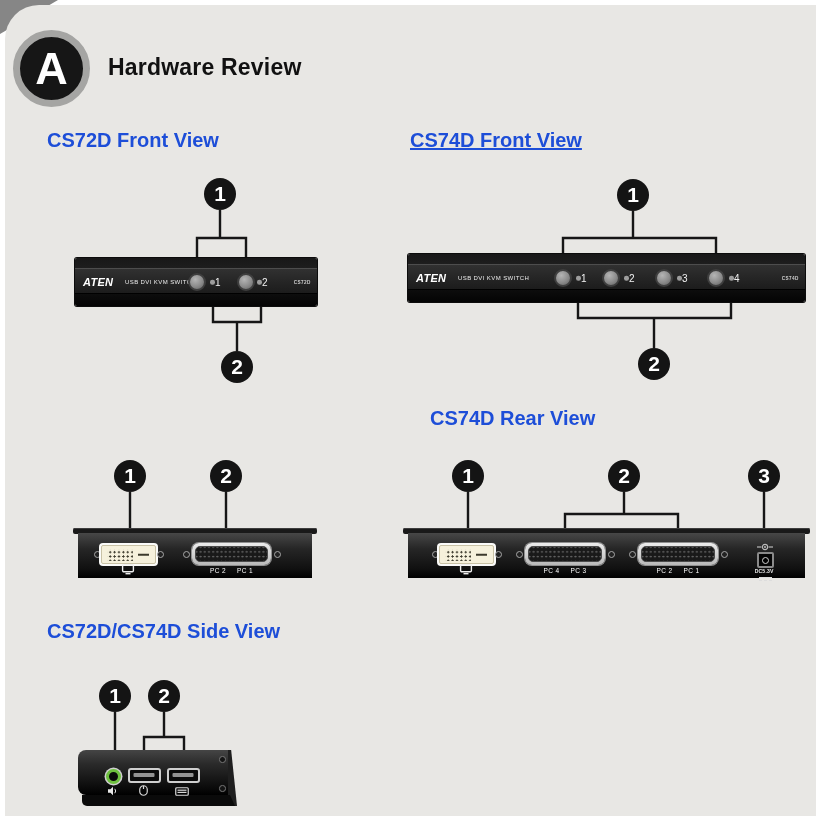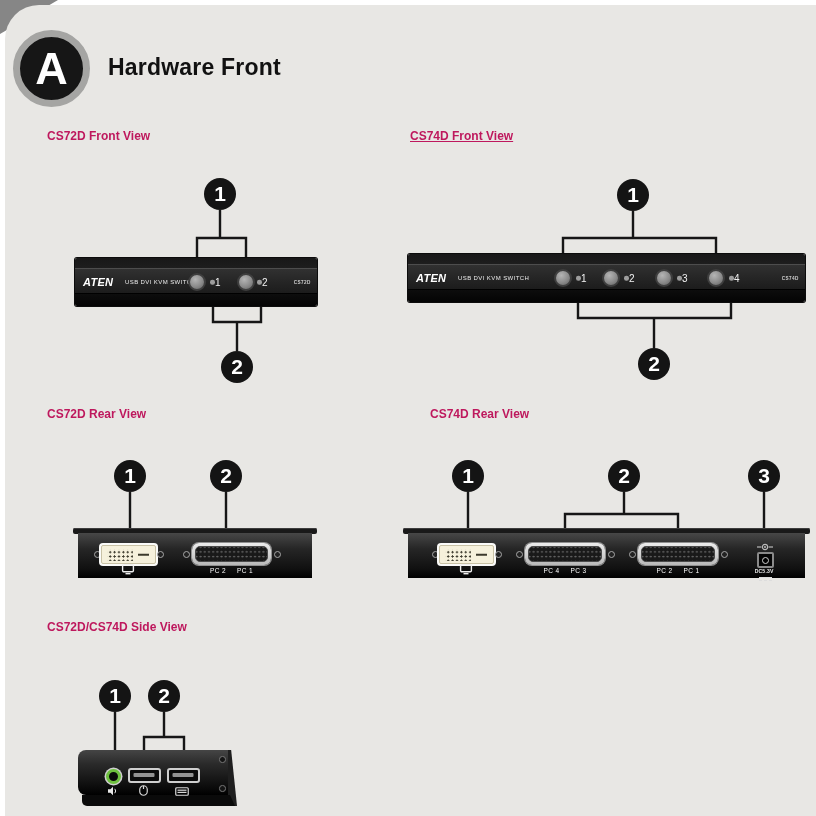--- a/index.html
+++ b/index.html
@@ -14,21 +14,21 @@
     clip-path:polygon(0 0,100% 0,0 100%);}
   .content{left:5px;top:5px;right:0;bottom:0;background:#e8e7e4;border-top-left-radius:34px;}
 
   
   .badge{left:13px;top:30px;width:77px;height:77px;border-radius:50%;
     background:#161616;border:7px solid #a5a5a3;box-sizing:border-box;
     display:flex;align-items:center;justify-content:center;}
   .badge span{color:#fff;font-size:45px;font-weight:800;line-height:1;}
   .page-title{left:108px;top:54px;font-size:23px;font-weight:800;color:#111;letter-spacing:0.2px;}
 
-  .section-heading{font-size:12px;font-weight:700;color:#be185d;}
+  .section-heading{font-size:20px;font-weight:700;color:#1d4ed8;}
 
   
   .callout{width:32px;height:32px;border-radius:50%;background:#141414;color:#fff;
     display:flex;align-items:center;justify-content:center;
     font-size:21px;font-weight:700;}
   .lines-overlay{left:0;top:0;width:816px;height:816px;pointer-events:none;}
 
   
   .front-panel{height:48px;border-radius:2px;
     background:linear-gradient(180deg,#181818,#1f1f1f 25%,#121212 60%,#040404);
@@ -99,25 +99,24 @@
 <body>
 
 <div class="page">
 
   <div class="abs corner-wedge"></div>
   <div class="abs content"></div>
 
   <div class="abs badge">
     <span>A</span>
   </div>
-  <div class="abs page-title">Hardware Front</div>
+  <div class="abs page-title">Hardware Review</div>
 
   <div class="abs section-heading" style="left:47px;top:129px;">CS72D Front View</div>
   <div class="abs section-heading" style="left:410px;top:129px;text-decoration:underline;">CS74D Front View</div>
-  <div class="abs section-heading" style="left:47px;top:407px;">CS72D Rear View</div>
   <div class="abs section-heading" style="left:430px;top:407px;">CS74D Rear View</div>
   <div class="abs section-heading" style="left:47px;top:620px;">CS72D/CS74D Side View</div>
 
   <svg class="abs lines-overlay" viewBox="0 0 816 816">
     <g stroke="#161616" stroke-width="2.4" fill="none">
       <path d="M220,210 L220,238 M197,258 L197,238 L246,238 L246,258"></path>
       <path d="M213,306 L213,322 L261,322 L261,306 M237,322 L237,351"></path>
       <path d="M633,211 L633,238 M563,254 L563,238 L716,238 L716,254"></path>
       <path d="M578,302 L578,318 L731,318 L731,302 M654,318 L654,348"></path>
       <path d="M130,492 L130,529 M226,492 L226,529"></path>

